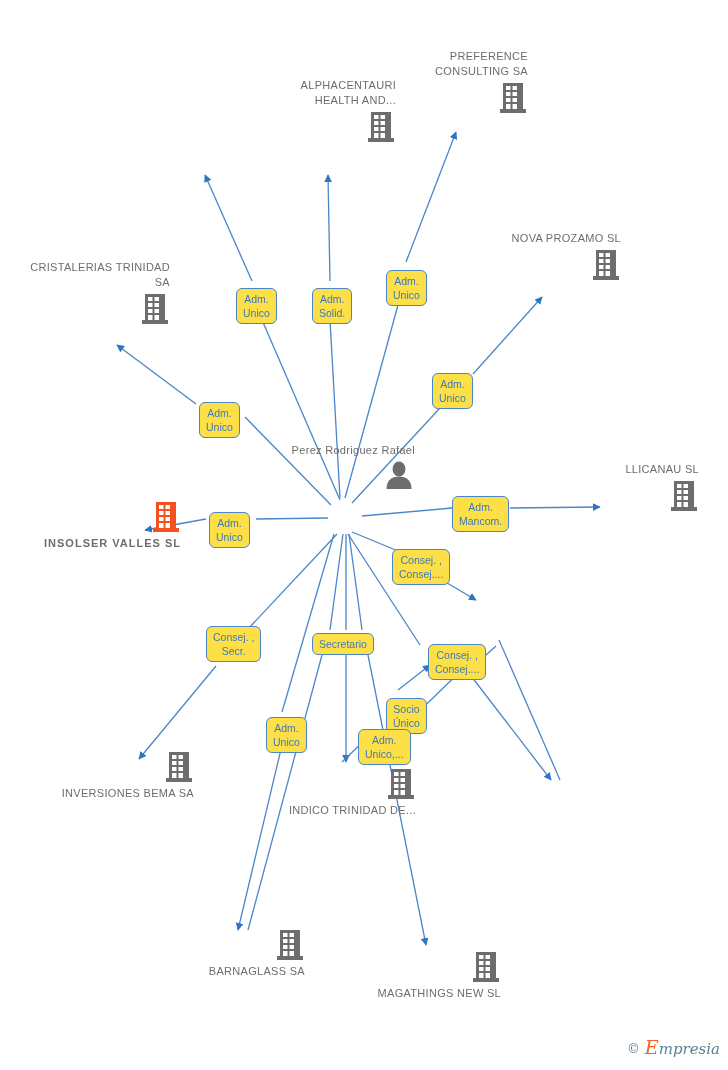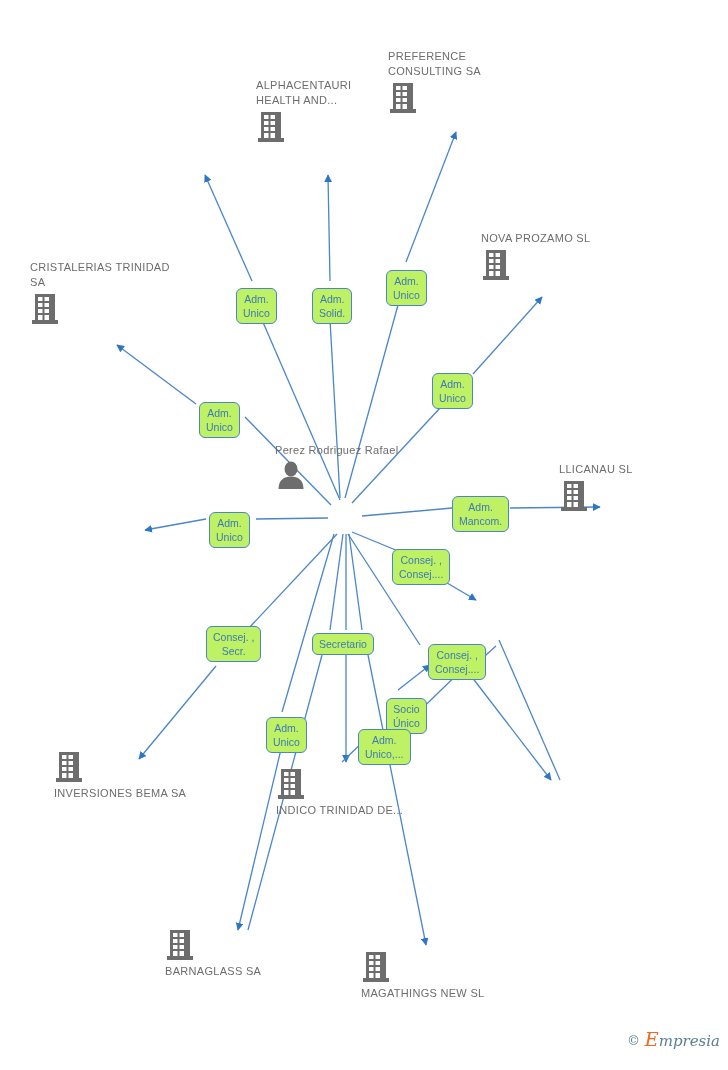--- a/index.html
+++ b/index.html
@@ -18,21 +18,21 @@
   #edges {
     position: absolute;
     left: 0; top: 0;
     width: 728px;
     height: 1070px;
   }
   .node {
     position: absolute;
     width: 140px;
     margin-left: -70px;
-    text-align: left;
+    text-align: right;
     color: #6d6d6d;
     font-size: 11px;
     line-height: 15px;
     letter-spacing: 0.3px;
   }
   .node .glyph {
     display: block;
     line-height: 0;
   }
   .node .nlabel {
@@ -40,36 +40,36 @@
   }
   .node.label-top .nlabel { margin-bottom: 2px; }
   .node.label-bottom .nlabel { margin-top: 2px; }
   .node.focus .nlabel {
     color: #6d6d6d;
     font-weight: bold;
     letter-spacing: 1px;
   }
   .edge-label {
     position: absolute;
-    background: #bef264;
+    background: #fde047;
     border: 1.4px solid #4a86c8;
     border-radius: 6px;
     color: #3f78bb;
     font-size: 10.5px;
     line-height: 14px;
     text-align: center;
     padding: 3px 6px;
     white-space: nowrap;
     box-sizing: border-box;
   }
   .edge-label span { display: block; }
   #watermark {
     position: absolute;
     right: 8px;
-    bottom: 20px;
+    bottom: 12px;
     font-size: 15px;
     line-height: 18px;
     color: #5b7f92;
     font-family: "DejaVu Serif", serif;
     font-style: italic;
     white-space: nowrap;
   }
   #watermark .cmark {
     font-style: normal;
     font-size: 13px;
@@ -248,20 +248,41 @@
             <rect x="14.5" y="11" width="4.5" height="4"></rect>
         <rect x="8" y="17" width="4.5" height="4"></rect>
             <rect x="14.5" y="17" width="4.5" height="4"></rect>
         <rect x="8" y="23" width="4.5" height="5"></rect>
             <rect x="14.5" y="23" width="4.5" height="5"></rect>
       </g>
         </svg>
     </span>
   </div>
 
+  <div class="node label-bottom focus" style="left:111px; top:500px;">
+    <span class="glyph">
+      <svg width="30" height="34" viewBox="0 0 30 34">
+          <g fill="#f4511e">
+        <rect x="5" y="2" width="20" height="26"></rect>
+            <rect x="2" y="28" width="26" height="4"></rect>
+      </g>
+          <g fill="#ffffff">
+        <rect x="8" y="5" width="4.5" height="4"></rect>
+            <rect x="14.5" y="5" width="4.5" height="4"></rect>
+        <rect x="8" y="11" width="4.5" height="4"></rect>
+            <rect x="14.5" y="11" width="4.5" height="4"></rect>
+        <rect x="8" y="17" width="4.5" height="4"></rect>
+            <rect x="14.5" y="17" width="4.5" height="4"></rect>
+        <rect x="8" y="23" width="4.5" height="5"></rect>
+            <rect x="14.5" y="23" width="4.5" height="5"></rect>
+      </g>
+        </svg>
+    </span>
+    <span class="nlabel">INSOLSER VALLES  SL</span>
+  </div>
 
 
   <div class="node label-bottom" style="left:124px; top:750px;">
     <span class="glyph">
       <svg width="30" height="34" viewBox="0 0 30 34">
           <g fill="#6d6d6d">
         <rect x="5" y="2" width="20" height="26"></rect>
             <rect x="2" y="28" width="26" height="4"></rect>
       </g>
           <g fill="#ffffff">

